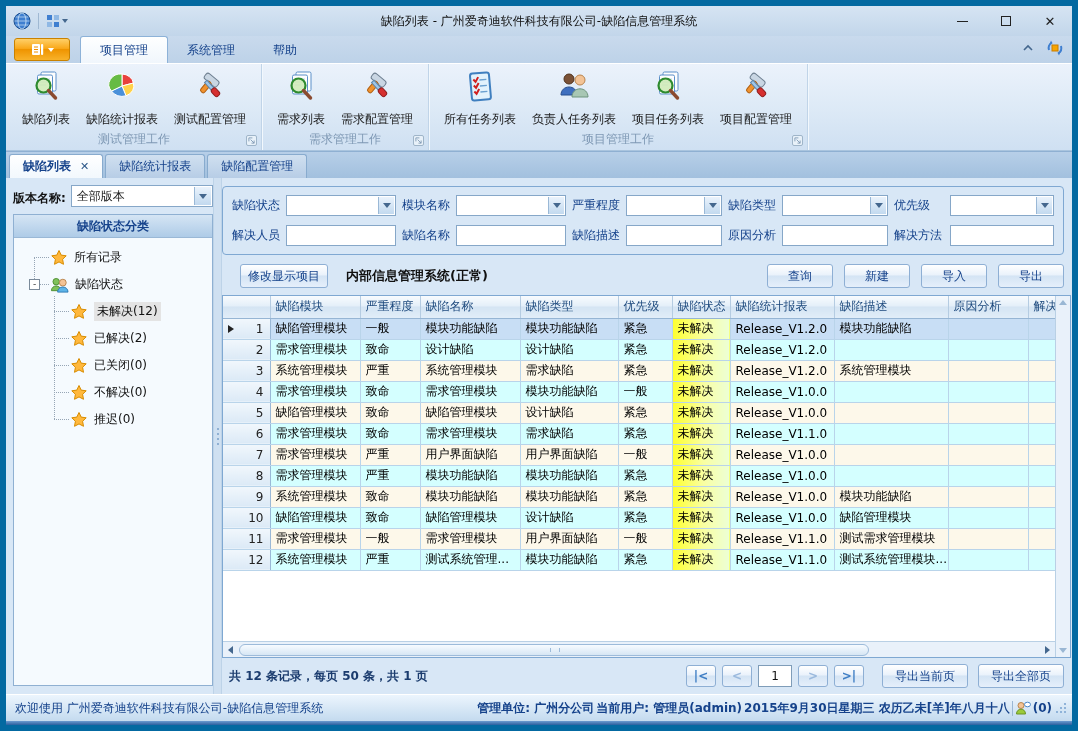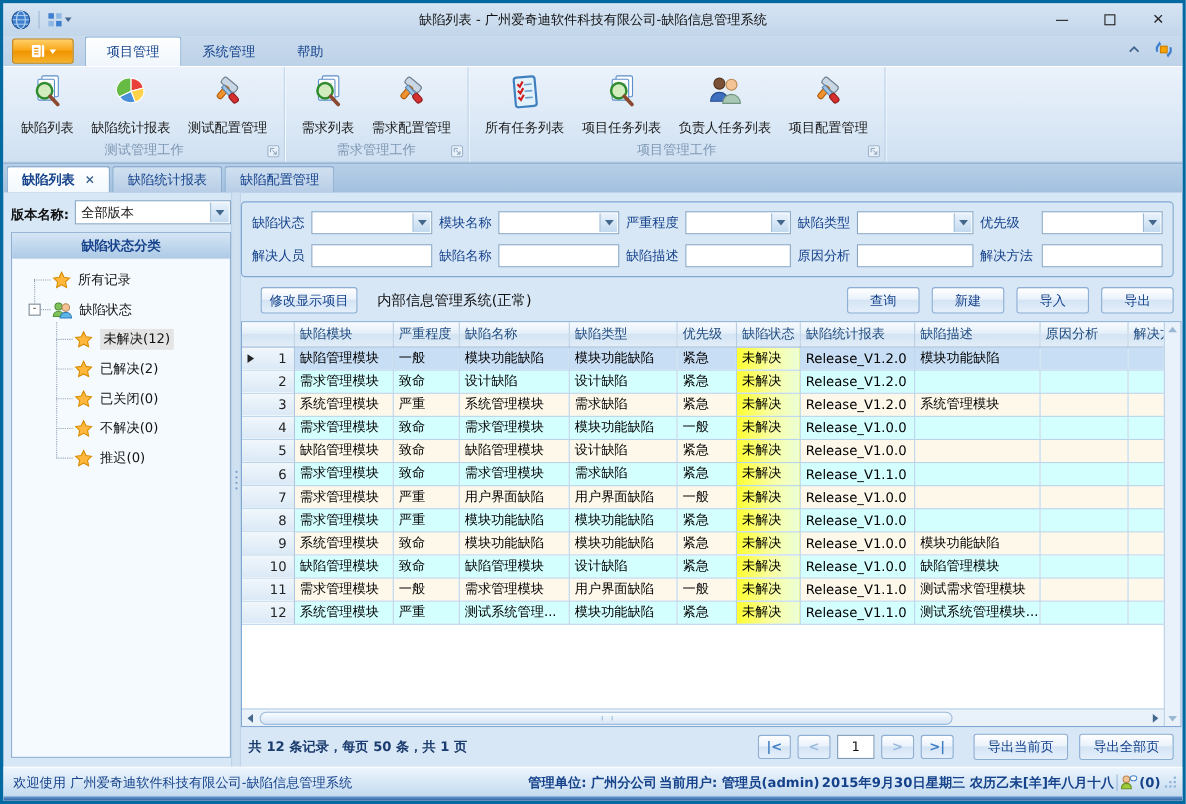--- a/index.html
+++ b/index.html
@@ -1,18 +1,18 @@
 <!DOCTYPE html>
 <html><head>
 <meta charset="utf-8">
 <style>
   *{box-sizing:border-box;margin:0;padding:0;-webkit-user-select:none;user-select:none}
   html,body{background:#9db8d2}
   body{font-family:"DejaVu Sans","Liberation Sans",sans-serif}
-  .window{width:1078px;height:731px;border:3px solid #0369a1;background:#d8e7f6;display:flex;flex-direction:column;position:relative;overflow:hidden;font-size:12px;color:#1a1a1a}
+  .window{width:1078px;height:731px;border:6px solid #0369a1;background:#d8e7f6;display:flex;flex-direction:column;position:relative;overflow:hidden;font-size:12px;color:#1a1a1a}
 
   
   .titlebar{height:30px;background:linear-gradient(#d6e4f3,#c2d6ea);display:flex;align-items:center;padding-left:7px;position:relative;flex:none}
   .title-left{display:flex;align-items:center;gap:7px;z-index:2}
   .qat-sep{width:1px;height:16px;background:#9fb8d2}
   .qat-caret{width:0;height:0;border-left:3px solid transparent;border-right:3px solid transparent;border-top:4px solid #44678e;margin-left:2px}
   .titlebar-title{position:absolute;left:0;right:0;text-align:center;color:#111}
   .win-controls{margin-left:auto;display:flex;height:100%;z-index:2}
   .win-btn{width:44px;display:flex;align-items:center;justify-content:center;color:#222}
   .glyph-min{display:inline-block;width:11px;border-top:1px solid #222}
@@ -73,21 +73,21 @@
   
   .filter-box{margin:8px 8px 0 0;border:1px solid #7fa8d2;border-radius:4px;padding:8px 9px;display:grid;grid-template-columns:48px 110px 48px 110px 48px 96px 48px 106px 50px 1fr;gap:9px 6px;align-items:center}
   .f-label{color:#15428b;white-space:nowrap;overflow:hidden}
   .f-field{position:relative;height:21px;background:#fff;border:1px solid #86a7c8}
   .f-field .dd-btn{width:16px}
 
   
   .action-row{height:34px;flex:none;display:flex;align-items:center;margin:4px 8px 2px 18px}
   .btn{height:24px;border:1px solid #8eafd4;border-radius:3px;background:linear-gradient(#ffffff,#eaf2fb 45%,#d4e4f4 50%,#e5effb);color:#15428b;display:flex;align-items:center;justify-content:center;white-space:nowrap;cursor:default}
   .btn-modify{width:88px}
-  .sys-label{font-weight:normal;color:#111;font-size:13px;margin-left:18px}
+  .sys-label{font-weight:bold;color:#111;font-size:13px;margin-left:18px}
   .action-sp{flex:1}
   .action-row .btn.op{width:66px;margin-left:11px}
 
   
   .grid-wrap{flex:1;min-height:0;border:1px solid #7fa8d2;margin-right:1px;display:flex;background:#fff}
   .grid-left{flex:1;min-width:0;display:flex;flex-direction:column}
   .grid-scroll{flex:1;overflow:hidden}
   table.grid{border-collapse:collapse;table-layout:fixed;width:845px}
   table.grid th{height:22px;background:linear-gradient(#f8fbfe,#e4eff9 45%,#d4e4f3 50%,#e1edf8);border-right:1px solid #b5cce2;border-bottom:1px solid #96b5d4;color:#1e4a7e;font-weight:normal;text-align:left;padding:0 5px;white-space:nowrap;overflow:hidden}
   table.grid td{height:21px;border-right:1px solid #b9d4ea;border-bottom:1px solid #b9d4ea;padding:0 5px;white-space:nowrap;overflow:hidden;color:#000}
@@ -284,36 +284,36 @@
                 <g transform="rotate(-5 17 17)">
                   <rect x="8" y="3" width="19" height="27" rx="2.5" fill="#e2f2fc" stroke="#3f7fbf" stroke-width="2"></rect>
                   <path d="M17 10h7M17 16h7M17 22h7" stroke="#6aa0d0" stroke-width="1.4"></path>
                   <path d="M11 9l2 2.5 3-4.5M11 15l2 2.5 3-4.5M11 21l2 2.5 3-4.5" fill="none" stroke="#d11f1f" stroke-width="2"></path>
                 </g>
               </svg></span>
             <span class="rbtn-label">所有任务列表</span>
           </div>
           <div class="rbtn">
             <span class="ricon"><svg viewBox="0 0 34 34">
+                <circle cx="12" cy="9" r="5" fill="#7a5136" stroke="#50331d"></circle>
+                <path d="M4 25c0-5 3.6-8 8-8s8 3 8 8z" fill="#3f6fbf" stroke="#274e8e"></path>
+                <circle cx="23" cy="10" r="5" fill="#f3c396" stroke="#b9854e"></circle>
+                <path d="M15 27c0-5 3.6-8.2 8-8.2s8 3.2 8 8.2z" fill="#a8c7b4" stroke="#6f957f"></path>
+              </svg></span>
+            <span class="rbtn-label">负责人任务列表</span>
+          </div>
+          <div class="rbtn">
+            <span class="ricon"><svg viewBox="0 0 34 34">
                 <rect x="12" y="2" width="15" height="19" rx="1.5" fill="#fdfdfd" stroke="#5b8fc9"></rect>
                 <rect x="8.5" y="5" width="15" height="19" rx="1.5" fill="#fdfdfd" stroke="#5b8fc9"></rect>
                 <path d="M11 9h10M11 12h10M11 15h6" stroke="#c3d6ea" stroke-width="1"></path>
                 <circle cx="14.5" cy="15.5" r="7" fill="#cdeab4" fill-opacity="0.85" stroke="#2e8b2e" stroke-width="2.2"></circle>
                 <line x1="19.5" y1="20.5" x2="26.5" y2="28" stroke="#8b4a2f" stroke-width="3.4" stroke-linecap="round"></line>
               </svg></span>
             <span class="rbtn-label">项目任务列表</span>
-          </div>
-          <div class="rbtn">
-            <span class="ricon"><svg viewBox="0 0 34 34">
-                <circle cx="12" cy="9" r="5" fill="#7a5136" stroke="#50331d"></circle>
-                <path d="M4 25c0-5 3.6-8 8-8s8 3 8 8z" fill="#3f6fbf" stroke="#274e8e"></path>
-                <circle cx="23" cy="10" r="5" fill="#f3c396" stroke="#b9854e"></circle>
-                <path d="M15 27c0-5 3.6-8.2 8-8.2s8 3.2 8 8.2z" fill="#a8c7b4" stroke="#6f957f"></path>
-              </svg></span>
-            <span class="rbtn-label">负责人任务列表</span>
           </div>
           <div class="rbtn">
             <span class="ricon"><svg viewBox="0 0 34 34">
                 <g transform="rotate(40 17 12)">
                   <rect x="9" y="6" width="16" height="7" rx="2.5" fill="#c9d6e3" stroke="#6e7f90"></rect>
                   <rect x="14.5" y="12" width="5" height="13" rx="2" fill="#f0922e" stroke="#b05f10"></rect>
                 </g>
                 <g transform="rotate(-42 22 22)">
                   <rect x="20.5" y="8" width="3.4" height="11" fill="#9fc6e8" stroke="#5d87ad"></rect>
                   <rect x="19.3" y="18" width="5.8" height="9" rx="2.4" fill="#d62f2f" stroke="#8f1c1c"></rect>

